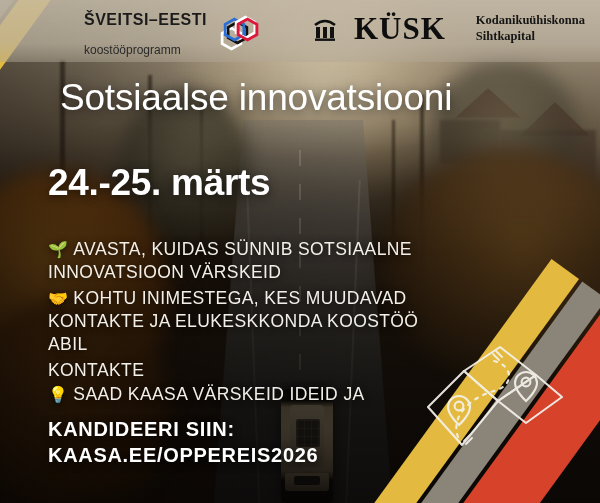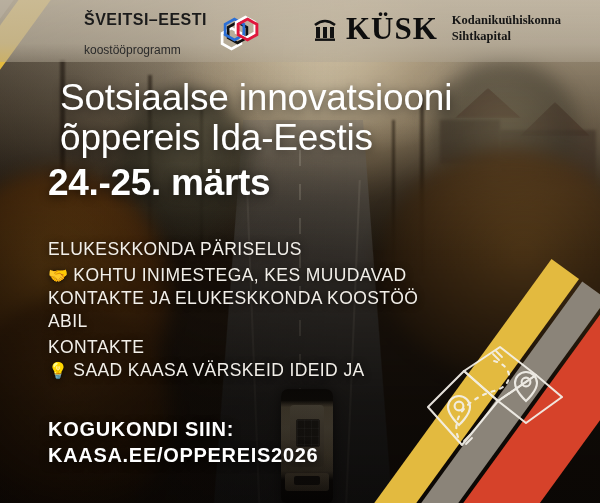--- a/index.html
+++ b/index.html
@@ -128,29 +128,29 @@
     display:flex;align-items:center;
   }
   .logo-se{position:absolute;left:84px;top:12px;display:flex;align-items:center;gap:8px;}
   .logo-se-txt{line-height:1;}
   .se-l1{font-size:16px;font-weight:bold;color:#1b1b1b;letter-spacing:.5px;}
   .se-l2{font-size:12px;color:#2a2a2a;margin-top:16px;}
   .se-mark{position:relative;width:44px;height:40px;margin-left:4px;}
   .hexring{position:absolute;width:25px;height:25px;}
   .hexring svg{width:100%;height:100%;display:block;}
 
-  .logo-kysk{position:absolute;left:312px;top:13px;display:flex;align-items:center;gap:8px;}
+  .logo-kysk{position:absolute;left:312px;top:13px;display:flex;align-items:center;gap:16px;}
   .kysk-icon{width:26px;height:26px;}
   .kysk-word{
     font-family:"Liberation Serif",serif;font-size:31px;font-weight:bold;color:#0e0e0e;
     letter-spacing:1px;line-height:1;
   }
   .kysk-sub{
     font-family:"Liberation Serif",serif;font-size:12.5px;font-weight:bold;color:#151515;
-    line-height:1.25;margin-left:6px;
+    line-height:1.25;margin-left:14px;
   }
 
   
   .content{position:absolute;left:0;top:0;width:600px;height:503px;}
 
   .headline{
     position:absolute;left:60px;top:78px;width:500px;
     font-size:37px;line-height:1.08;color:#fff;font-weight:normal;
     letter-spacing:-.2px;text-shadow:0 2px 10px rgba(0,0,0,.55);
   }
@@ -280,50 +280,52 @@
         <div>Kodanikuühiskonna</div>
         <div>Sihtkapital</div>
       </div>
     </div>
   </div>
 
   <div class="content">
 
     <div class="headline">
       <div>Sotsiaalse innovatsiooni</div>
-      <div>õppereis Ida-Eestis</div>
     </div>
 
     <div class="date">24.-25. märts</div>
 
     <div class="bullets">
 
       <div class="bullet">
-        <div>ELUKESKKONDA PÄRISELUS</div>
+        <div>
+          <span class="em">🌱</span><span>AVASTA, KUIDAS SÜNNIB SOTSIAALNE</span>
+        </div>
+        <div>INNOVATSIOON VÄRSKEID</div>
       </div>
 
       <div class="bullet">
         <div>
           <span class="em">🤝</span><span>KOHTU INIMESTEGA, KES MUUDAVAD</span>
         </div>
         <div>KONTAKTE JA ELUKESKKONDA KOOSTÖÖ</div>
         <div>ABIL</div>
       </div>
 
       <div class="bullet">
         <div>KONTAKTE</div>
         <div>
           <span class="em">💡</span><span>SAAD KAASA VÄRSKEID IDEID JA</span>
         </div>
       </div>
 
     </div>
 
     <div class="cta">
-      <div>KOGUKONDI SIIN:</div>
+      <div>KANDIDEERI SIIN:</div>
       <div>KAASA.EE/OPPEREIS2026</div>
     </div>
 
     <div class="mapart">
       <svg viewBox="0 0 150 120">
         <g fill="none" stroke="#f4f1ea" stroke-width="2.1" stroke-linejoin="round">
 
           <polygon points="8,62 44,26 78,56 42,100"></polygon>
 
           <polygon points="44,26 80,2 116,30 78,56"></polygon>

